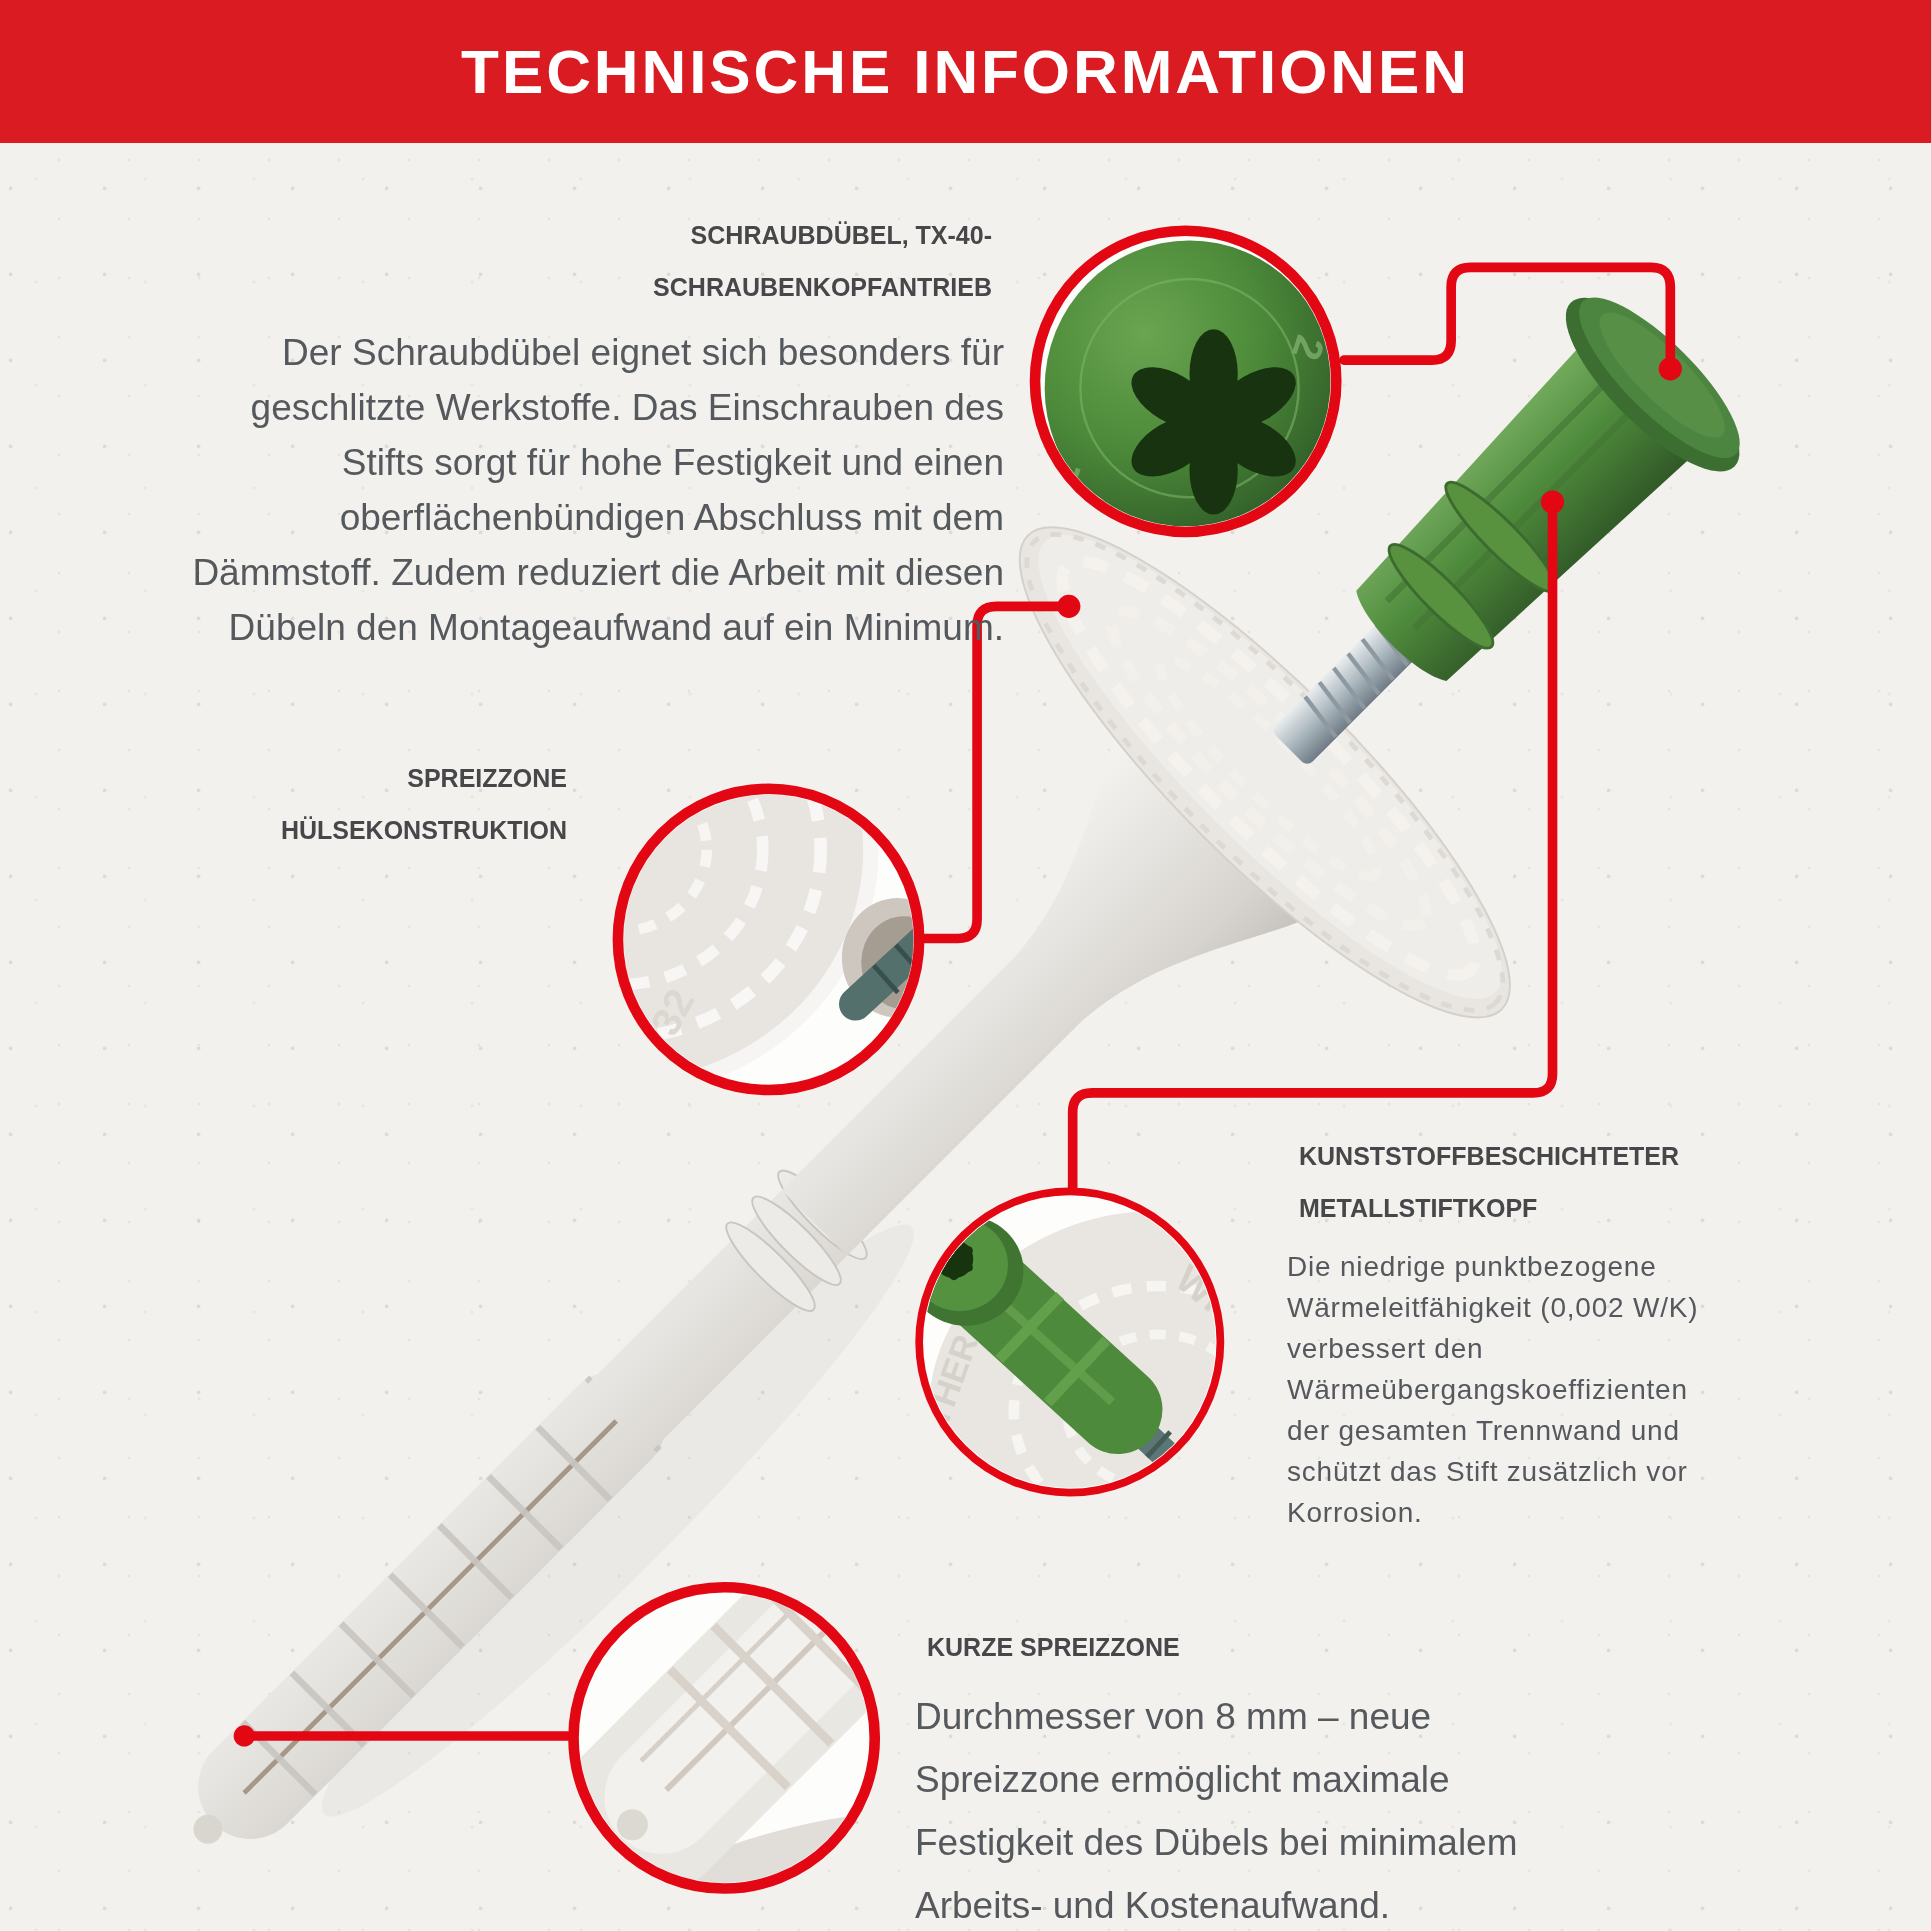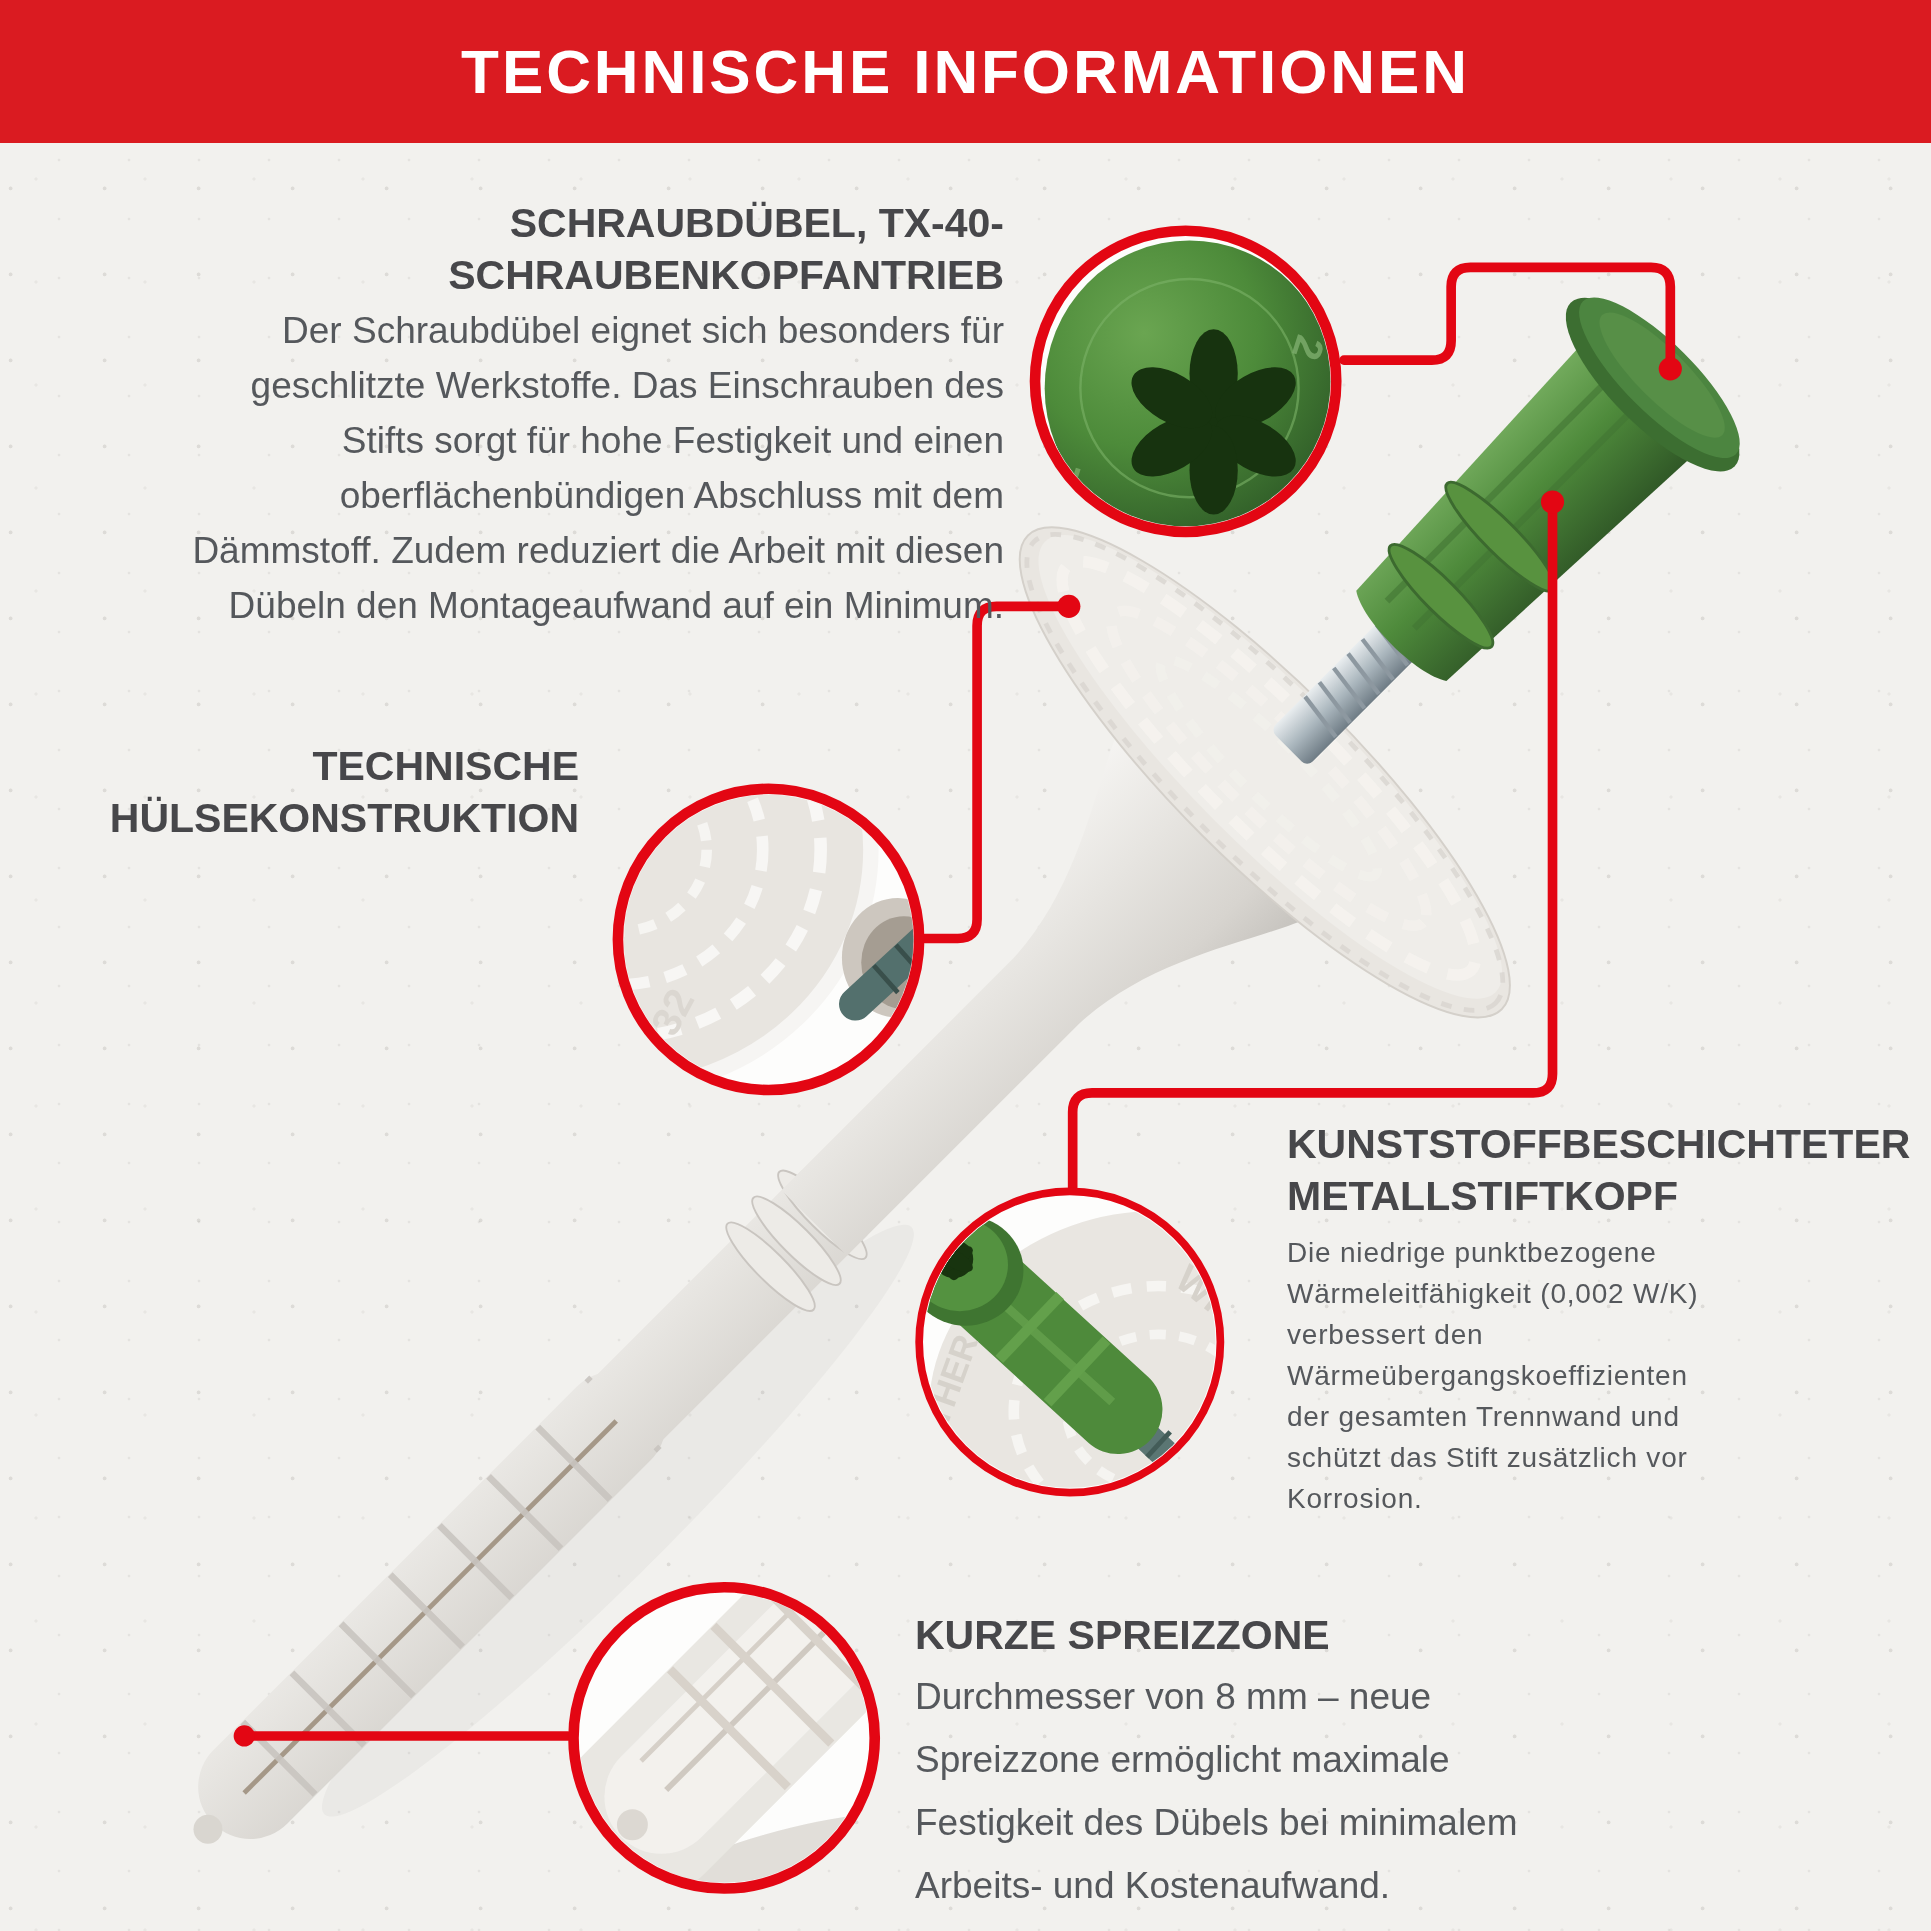--- a/index.html
+++ b/index.html
@@ -22,21 +22,21 @@
     position:absolute;left:0;top:0;width:1931px;height:143px;
     background:#da1b21;z-index:30;
     display:flex;align-items:center;justify-content:center;
   }
   .banner h1{
     margin:0;color:#ffffff;font-size:62px;font-weight:700;letter-spacing:2.9px;
   }
   svg.fig{position:absolute;left:0;top:0;z-index:10;}
   .tb{position:absolute;z-index:20;}
   .tb h2{
-    margin:0;font-size:41px;line-height:52px;font-weight:700;color:#47474a;
+    margin:12px;font-size:25px;line-height:52px;font-weight:700;color:#47474a;
     white-space:pre-line;
   }
   .tb p{
     margin:2px 0 0 0;font-size:37px;line-height:55px;color:#55585c;
     white-space:pre-line;
   }
   .tb-right{text-align:right;}
   .tb-left{text-align:left;}
   .tb1{top:197px;right:927px;}
   .tb2{top:740px;right:1352px;}
@@ -268,21 +268,21 @@
 SCHRAUBENKOPFANTRIEB</h2>
     <p>Der Schraubdübel eignet sich besonders für
 geschlitzte Werkstoffe. Das Einschrauben des
 Stifts sorgt für hohe Festigkeit und einen
 oberflächenbündigen Abschluss mit dem
 Dämmstoff. Zudem reduziert die Arbeit mit diesen
 Dübeln den Montageaufwand auf ein Minimum.</p>
   </section>
 
   <section class="tb tb2 tb-right">
-    <h2>TECHNISCHE
+    <h2>SPREIZZONE
 HÜLSEKONSTRUKTION</h2>
   </section>
 
   <section class="tb tb3 tb-left">
     <h2>KUNSTSTOFFBESCHICHTETER
 METALLSTIFTKOPF</h2>
     <p>Die niedrige punktbezogene
 Wärmeleitfähigkeit (0,002 W/K)
 verbessert den
 Wärmeübergangskoeffizienten

